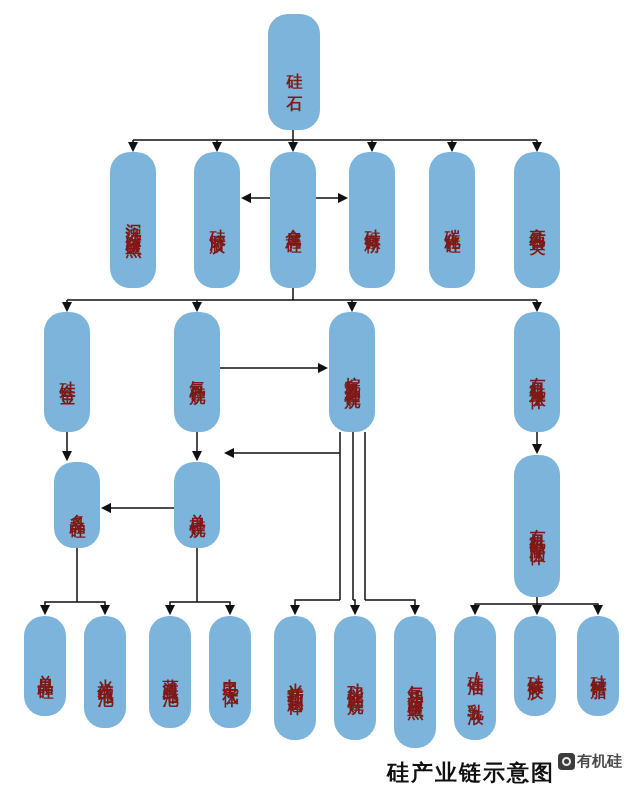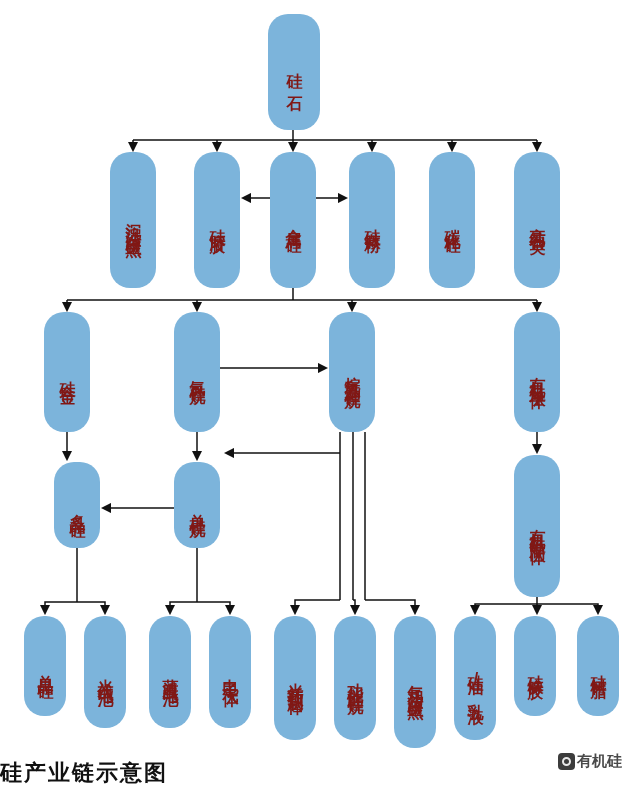--- a/index.html
+++ b/index.html
@@ -12,21 +12,21 @@
     position:absolute;z-index:2;background:#7cb4db;border-radius:20px;
     display:flex;align-items:center;justify-content:center;
   }
   .vtext{
     writing-mode:vertical-rl;text-orientation:upright;
     font-size:16px;font-weight:700;letter-spacing:4px;margin-bottom:-4px;
     color:#801815;white-space:nowrap;
   }
   .spread{letter-spacing:24px;margin-bottom:-24px;}
   .title{
-    position:absolute;left:0;top:758px;width:555px;text-align:left;z-index:2;
+    position:absolute;left:0;top:758px;width:555px;text-align:right;z-index:2;
     font-size:22px;font-weight:bold;color:#111;letter-spacing:2px;
   }
   .watermark{
     position:absolute;right:18px;top:752px;z-index:3;display:flex;align-items:center;gap:2px;
   }
   .wm-icon{
     width:17px;height:17px;background:#3c3c3c;border-radius:4px;display:inline-block;position:relative;
   }
   .wm-icon::after{
     content:"";position:absolute;left:4px;top:4px;width:9px;height:9px;border-radius:50%;

